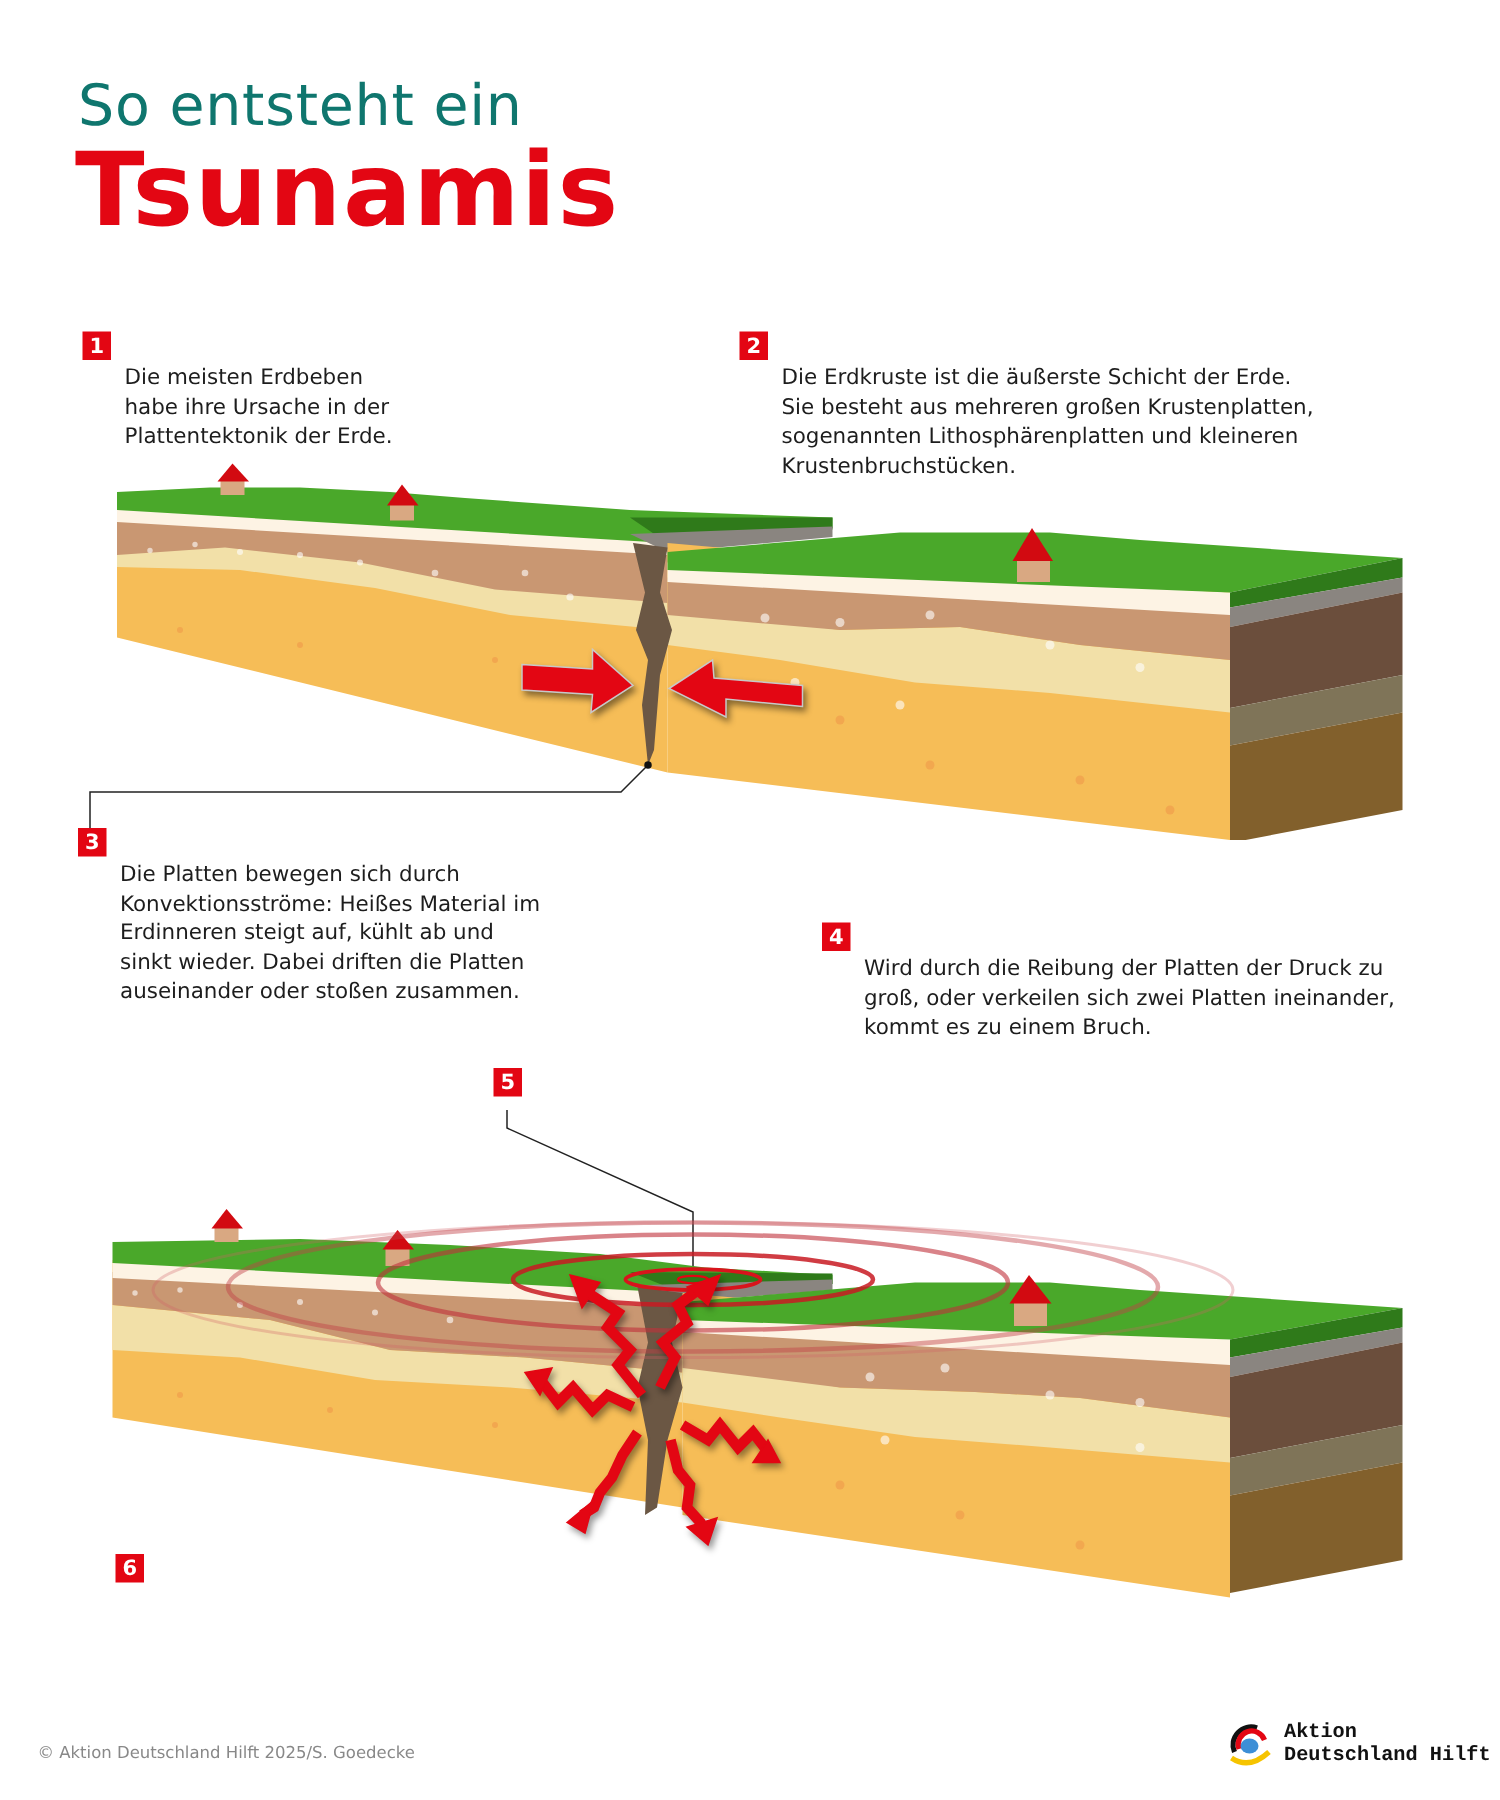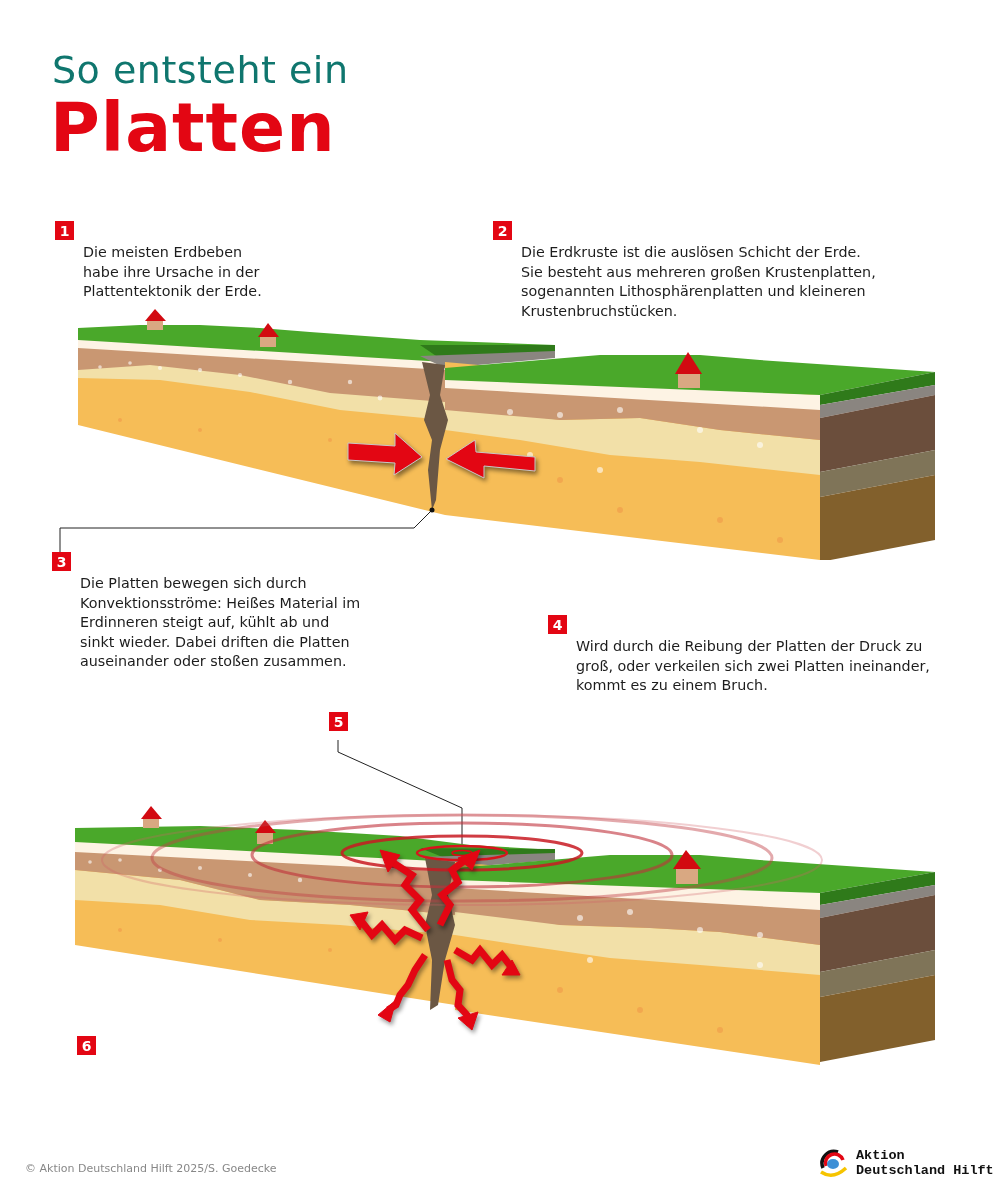--- a/index.html
+++ b/index.html
@@ -19,32 +19,32 @@
   .footer-copy { position: absolute; left: 25px; top: 1162px; font-size: 11px; color: #888;
                  font-family: "DejaVu Sans", sans-serif; }
   .logo { position: absolute; left: 818px; top: 1146px; display: flex; align-items: center; }
   .logo-text { font-weight: bold; font-size: 13.5px; line-height: 15px; color: #111; margin-left: 8px;
                font-family: Liberation Mono, monospace; }
 </style>
 </head>
 <body>
 
 <div class="title1">So entsteht ein</div>
-<div class="title2">Platten</div>
+<div class="title2">Tsunamis</div>
 
 <div class="step" style="left:55px; top:218px;">
   <div class="num">1</div>
   <div class="txt">Die meisten Erdbeben
 habe ihre Ursache in der
 Plattentektonik der Erde.</div>
 </div>
 
 <div class="step" style="left:493px; top:218px;">
   <div class="num">2</div>
-  <div class="txt">Die Erdkruste ist die auslösen Schicht der Erde.
+  <div class="txt">Die Erdkruste ist die äußerste Schicht der Erde.
 Sie besteht aus mehreren großen Krustenplatten,
 sogenannten Lithosphärenplatten und kleineren
 Krustenbruchstücken.</div>
 </div>
 
 <svg class="diagram" style="top:300px;" width="1000" height="260" viewBox="0 300 1000 260">
 
   <polygon points="78,340 420,362 445,362 445,515 78,425" fill="#f6bd57"></polygon>
   <polygon points="78,340 445,362 445,420 340,410 250,392 160,380 78,378" fill="#f2e0a8"></polygon>
   <polygon points="78,340 445,362 445,402 330,393 240,375 150,365 78,370" fill="#c99772"></polygon>

